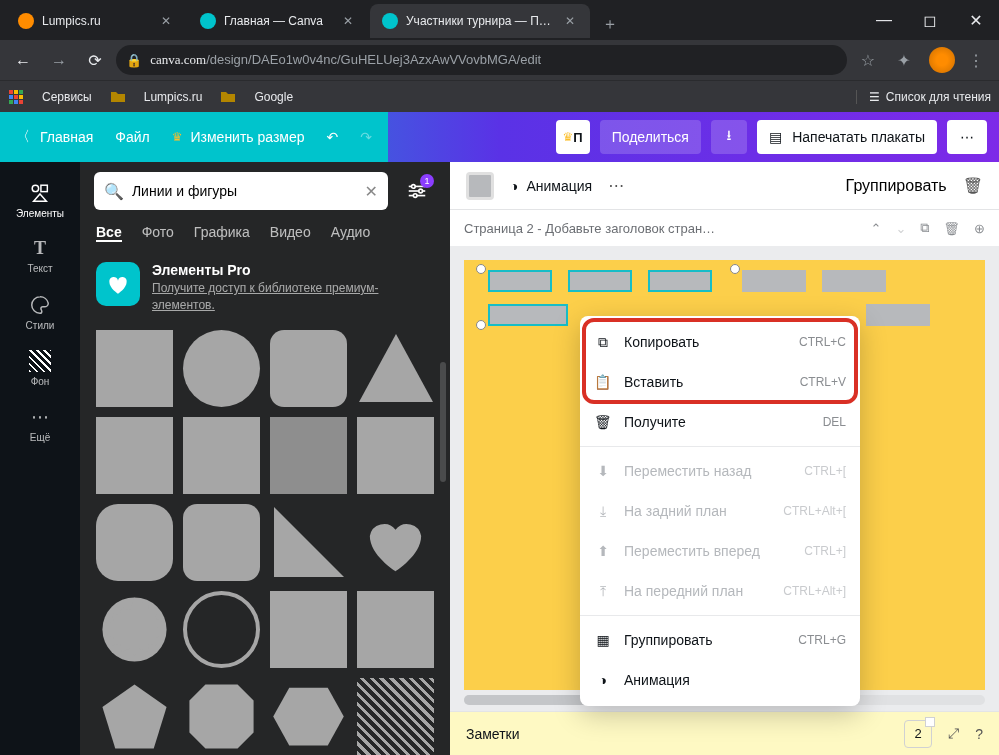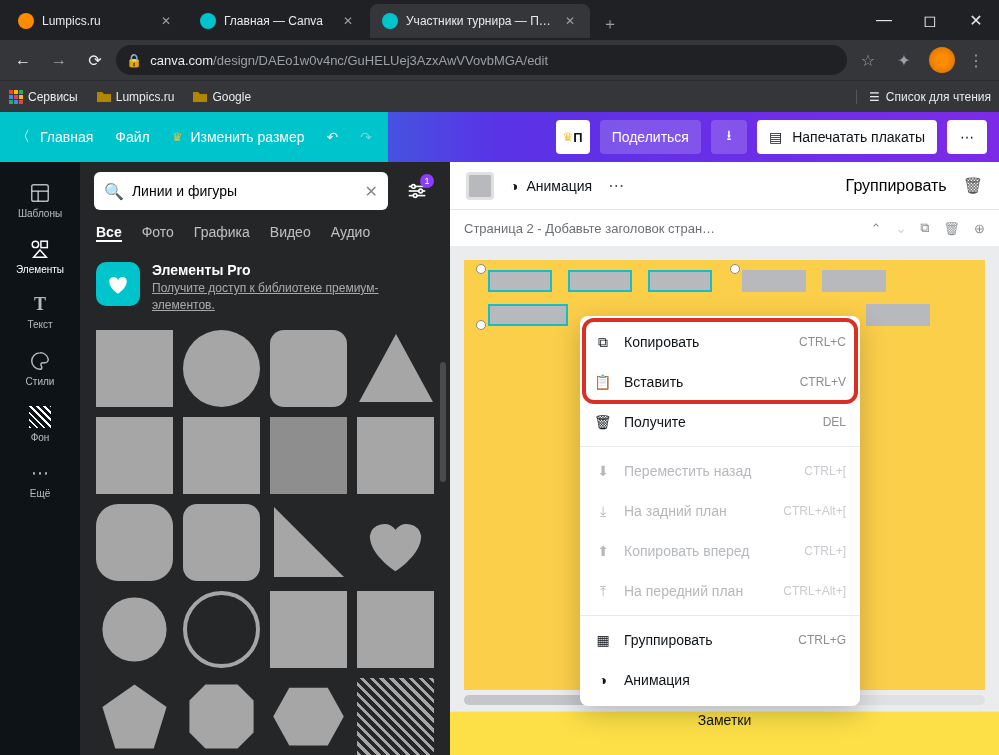--- a/index.html
+++ b/index.html
@@ -15,26 +15,26 @@
 .tab .tab-close { width: 16px; height: 16px; display: flex; align-items: center; justify-content: center; color: #9aa0a6; margin-left: 6px; }
 .newtab { width: 28px; height: 28px; display: flex; align-items: center; justify-content: center; color: #9aa0a6; margin-left: 4px; }
 .window-controls { margin-left: auto; display: flex; }
 .win-btn { width: 46px; height: 32px; display: flex; align-items: center; justify-content: center; color: #e8eaed; }
 
 .browser-toolbar { height: 40px; background: #35363a; display: flex; align-items: center; padding: 0 8px; gap: 6px; }
 .nav-btn { width: 30px; height: 30px; display: flex; align-items: center; justify-content: center; color: #9aa0a6; border-radius: 50%; }
 .nav-btn.enabled { color: #e8eaed; }
 .addr-bar { flex: 1; height: 30px; background: #202124; border-radius: 15px; display: flex; align-items: center; padding: 0 10px; color: #9aa0a6; font-size: 13px; gap: 8px; }
 .addr-bar .lock { color: #9aa0a6; }
-.addr-bar .url-host { color: #e8eaed; }
+.addr-bar .url-host { color: #e8eaed; font-family: Liberation Serif, serif; }
 .toolbar-icon { width: 30px; height: 30px; display: flex; align-items: center; justify-content: center; color: #9aa0a6; }
 .avatar { width: 26px; height: 26px; border-radius: 50%; background: radial-gradient(circle, #ff8c00 30%, #cc6e00 100%); margin-left: 4px; }
 
 .bookmarks-bar { height: 32px; background: #35363a; display: flex; align-items: center; padding: 0 8px; gap: 18px; border-top: 1px solid #2a2b2e; }
-.bookmark { display: flex; align-items: center; gap: 4px; color: #e8eaed; font-size: 12px; }
+.bookmark { display: flex; align-items: center; gap: 18px; color: #e8eaed; font-size: 12px; }
 .bookmark-icon { width: 16px; height: 16px; }
 .reading-list { margin-left: auto; display: flex; align-items: center; gap: 6px; color: #e8eaed; font-size: 12px; border-left: 1px solid #555; padding-left: 12px; }
 
 
 .app { display: flex; flex-direction: column; height: calc(755px - 112px); }
 .app-topbar { height: 50px; display: flex; align-items: center; background: linear-gradient(90deg, #00c4cc 0%, #5a32e6 50%, #7d2ae8 100%); }
 .app-topbar-left { height: 100%; display: flex; align-items: center; background: #00c4cc; padding: 0 16px; gap: 22px; color: #fff; font-size: 14px; font-weight: 500; }
 .app-topbar-left .home { display: flex; align-items: center; gap: 10px; }
 .app-topbar-center { flex: 1; }
 .app-topbar-right { display: flex; align-items: center; gap: 10px; padding: 0 12px; }
@@ -108,21 +108,21 @@
 .ctx-menu { position: absolute; left: 580px; top: 316px; width: 280px; background: #fff; border-radius: 8px; box-shadow: 0 8px 28px rgba(0,0,0,0.22); padding: 6px 0; z-index: 50; }
 .ctx-highlight { position: absolute; top:0; left:0; right:0; height: 86px; border: 4px solid #d93025; border-radius: 12px; pointer-events: none; margin: 2px; }
 .ctx-item { height: 40px; display: flex; align-items: center; gap: 12px; padding: 0 14px; font-size: 14px; color: #0e1318; }
 .ctx-item.disabled { color: #b5b8bc; }
 .ctx-item .kbd { margin-left: auto; font-size: 12px; color: #8a8d91; }
 .ctx-item.disabled .kbd { color: #c9cbce; }
 .ctx-sep { height: 1px; background: #e8e9eb; margin: 4px 0; }
 .ctx-icon { width: 18px; display: flex; justify-content: center; }
 
 
-.app-footer { height: 44px; background: #fde047; border-top: 1px solid #e3e4e6; display: flex; align-items: center; padding: 0 16px; gap: 16px; font-size: 14px; color: #0e1318; flex-direction: column; }
+.app-footer { height: 44px; background: #fef9c3; border-top: 1px solid #e3e4e6; display: flex; align-items: center; padding: 0 16px; gap: 16px; font-size: 14px; color: #0e1318; }
 .footer-spacer { flex: 1; }
 .page-badge { border: 1px solid #d0d1d3; border-radius: 4px; width: 28px; height: 28px; display: flex; align-items: center; justify-content: center; font-size: 13px; position:relative;}
 .page-badge::after{content:""; position:absolute; top:-4px; right:-4px; width:8px; height:8px; border:1px solid #d0d1d3; background:#fff;}
 .footer-icon { color: #555; }
 </style>
 </head>
 <body>
 
 <div class="browser-titlebar">
   <div class="tabs">
@@ -228,28 +228,20 @@
         <span>▤</span>
         <span>Напечатать плакаты</span>
       </div>
       <div class="topbar-btn more">⋯</div>
     </div>
   </div>
 
   <div class="app-body">
 
     <div class="rail">
-      <div class="rail-item">
-        <svg viewBox="0 0 24 24" fill="none" stroke="currentColor" stroke-width="1.6">
-            <rect x="3" y="3" width="18" height="18" rx="2"></rect>
-            <line x1="3" y1="10" x2="21" y2="10"></line>
-            <line x1="10" y1="10" x2="10" y2="21"></line>
-          </svg>
-        <span>Шаблоны</span>
-      </div>
       <div class="rail-item active">
         <svg viewBox="0 0 24 24" fill="none" stroke="currentColor" stroke-width="1.6">
             <circle cx="7" cy="7" r="3.5"></circle>
             <rect x="13" y="3.5" width="7" height="7"></rect>
             <polygon points="12,13 19,21 5,21"></polygon>
           </svg>
         <span>Элементы</span>
       </div>
       <div class="rail-item">
         <span style="font-size:18px;font-weight:600;font-family:serif">T</span>
@@ -462,21 +454,21 @@
     <span>Переместить назад</span>
     <span class="kbd">CTRL+[</span>
   </div>
   <div class="ctx-item disabled">
     <span class="ctx-icon">⤓</span>
     <span>На задний план</span>
     <span class="kbd">CTRL+Alt+[</span>
   </div>
   <div class="ctx-item disabled">
     <span class="ctx-icon">⬆</span>
-    <span>Копировать вперед</span>
+    <span>Переместить вперед</span>
     <span class="kbd">CTRL+]</span>
   </div>
   <div class="ctx-item disabled">
     <span class="ctx-icon">⤒</span>
     <span>На передний план</span>
     <span class="kbd">CTRL+Alt+]</span>
   </div>
   <div class="ctx-sep"></div>
   <div class="ctx-item">
     <span class="ctx-icon">▦</span>

